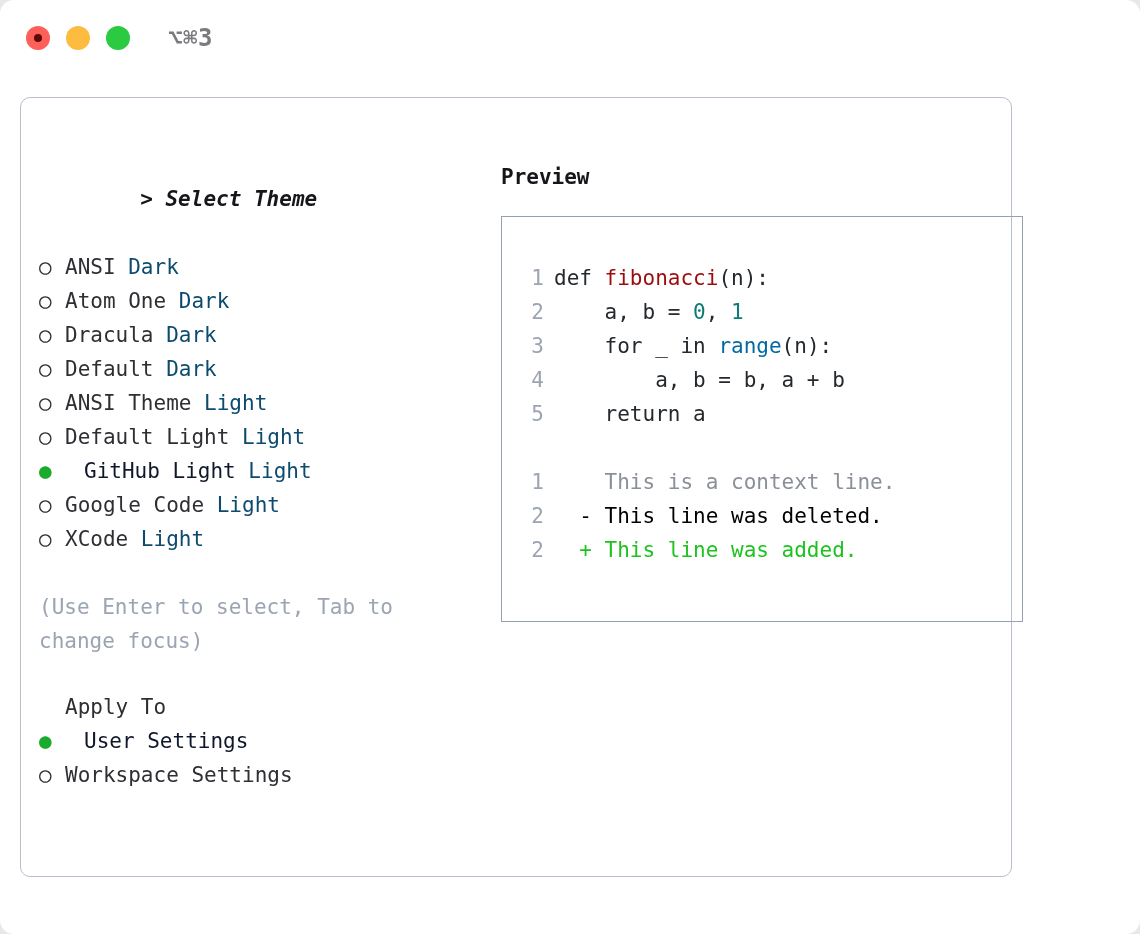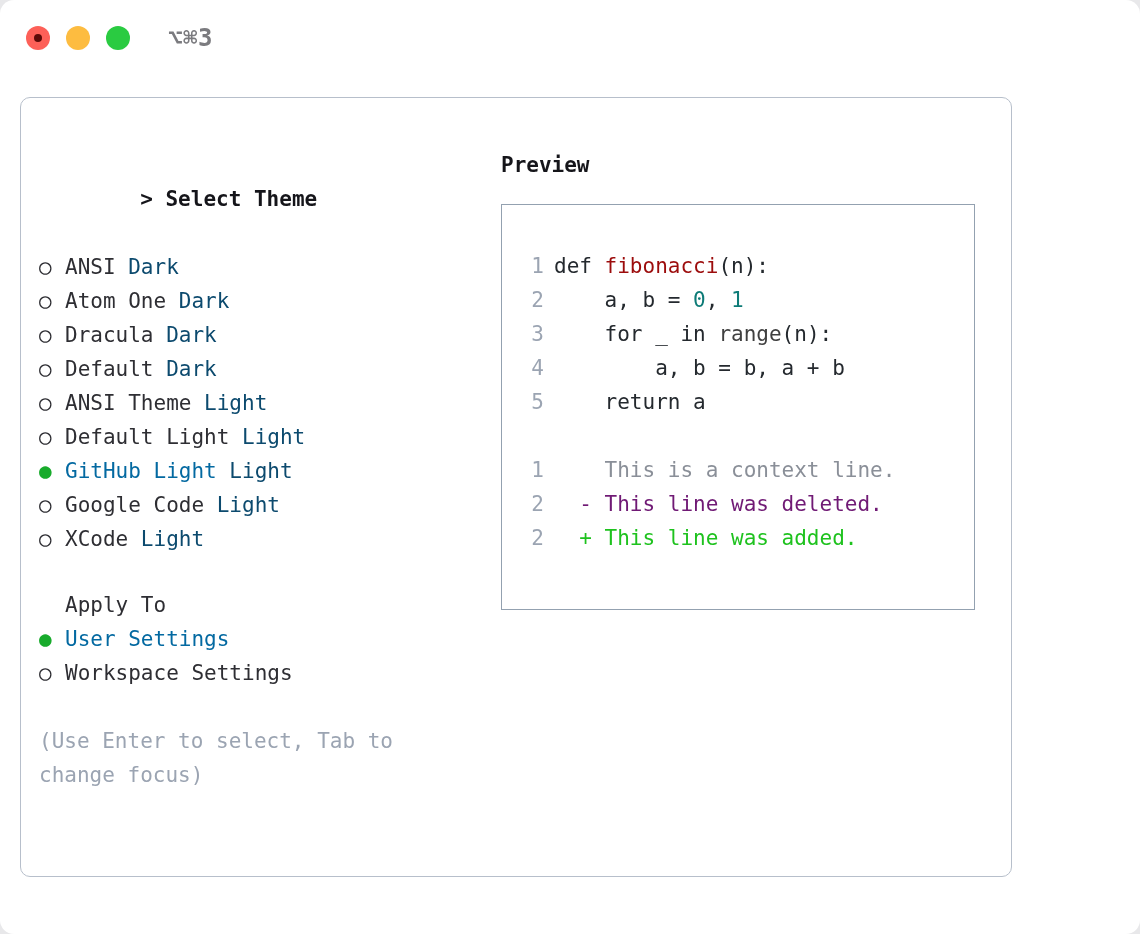--- a/index.html
+++ b/index.html
@@ -93,28 +93,29 @@
     line-height: 34px;
     white-space: pre;
     color: #2e2e33;
   }
   .hdr {
     font-size: 21px;
     line-height: 34px;
     font-weight: bold;
     color: #15151a;
     white-space: pre;
+    font-style: italic;
   }
   .bullet {
     display: inline-block;
     width: 26px;
     color: #2e2e33;
   }
   .bullet.sel { color: #18ab2c; }
-  .name.sel   { color: #0369a1; }
+  .name.sel   { color: #0f172a; margin-left: 19px; }
   .tag {
     color: #0c4a6e;
   }
   .sub-hdr {
     font-size: 21px;
     line-height: 34px;
     color: #2e2e33;
     white-space: pre;
     padding-left: 26px;
   }
@@ -124,56 +125,56 @@
     font-size: 21px;
     line-height: 34px;
     color: #9ba4b2;
     width: 400px;
   }
 
   
   #right-col {
     position: absolute;
     left: 480px;
-    top: 50px;
+    top: 62px;
     width: 480px;
   }
   #preview-title {
     font-size: 21px;
     font-weight: bold;
     color: #15151a;
     line-height: 34px;
   }
   #preview-box {
     margin-top: 22px;
-    width: 474px;
+    width: 522px;
     height: 406px;
     border: 1.8px solid #93a1b0;
     box-sizing: border-box;
     padding: 44px 12px 0 20px;
   }
   .code-line {
     font-size: 21px;
     line-height: 34px;
     white-space: pre;
     color: #24292e;
   }
   .ln {
     display: inline-block;
     width: 22px;
     text-align: right;
     color: #9ba4b2;
     margin-right: 10px;
   }
   .fn    { color: #9c0c0c; }
   .num   { color: #0d7b77; }
-  .bi    { color: #404040; }
+  .bi    { color: #0369a1; }
   .gap   { height: 34px; }
   .ctx   { color: #8a8f98; }
-  .del   { color: #701a75; }
+  .del   { color: #000000; }
   .add   { color: #1ec21e; text-align: center; }
 </style>
 </head>
 <body>
 
 <div id="window">
 
   <div id="titlebar">
     <div class="lights">
       <div class="light red"></div>
@@ -194,29 +195,29 @@
           <div class="row"><span class="bullet">○</span><span class="name">Atom One</span><span class="tag"> Dark</span></div>
           <div class="row"><span class="bullet">○</span><span class="name">Dracula</span><span class="tag"> Dark</span></div>
           <div class="row"><span class="bullet">○</span><span class="name">Default</span><span class="tag"> Dark</span></div>
           <div class="row"><span class="bullet">○</span><span class="name">ANSI Theme</span><span class="tag"> Light</span></div>
           <div class="row"><span class="bullet">○</span><span class="name">Default Light</span><span class="tag"> Light</span></div>
           <div class="row"><span class="bullet sel">●</span><span class="name sel">GitHub Light</span><span class="tag"> Light</span></div>
           <div class="row"><span class="bullet">○</span><span class="name">Google Code</span><span class="tag"> Light</span></div>
           <div class="row"><span class="bullet">○</span><span class="name">XCode</span><span class="tag"> Light</span></div>
         </div>
 
+      <div id="hint">(Use Enter to select, Tab to change focus)</div>
+
       <div id="apply-block">
         <div class="sub-hdr">Apply To</div>
         <div id="apply-list">
             <div class="row"><span class="bullet sel">●</span><span class="name sel">User Settings</span></div>
             <div class="row"><span class="bullet">○</span><span class="name">Workspace Settings</span></div>
           </div>
       </div>
-
-      <div id="hint">(Use Enter to select, Tab to change focus)</div>
     </div>
 
     <div id="right-col">
       <div id="preview-title">Preview</div>
       <div id="preview-box">
         <div id="code-block">
             <div class="code-line"><span class="ln">1</span><span>def </span><span class="fn">fibonacci</span><span>(n):</span></div>
             <div class="code-line"><span class="ln">2</span><span>    a, b = </span><span class="num">0</span><span>, </span><span class="num">1</span></div>
             <div class="code-line"><span class="ln">3</span><span>    for _ in </span><span class="bi">range</span><span>(n):</span></div>
             <div class="code-line"><span class="ln">4</span><span>        a, b = b, a + b</span></div>

